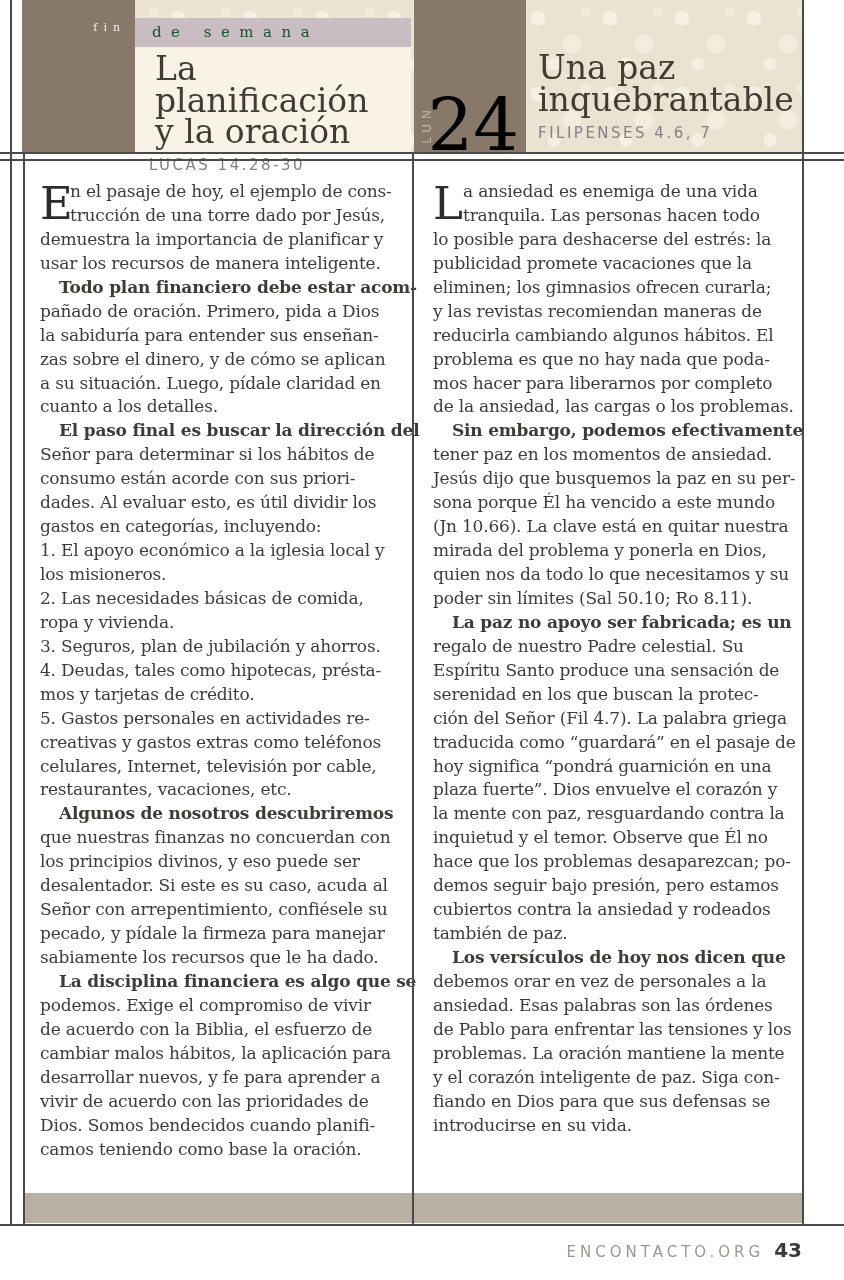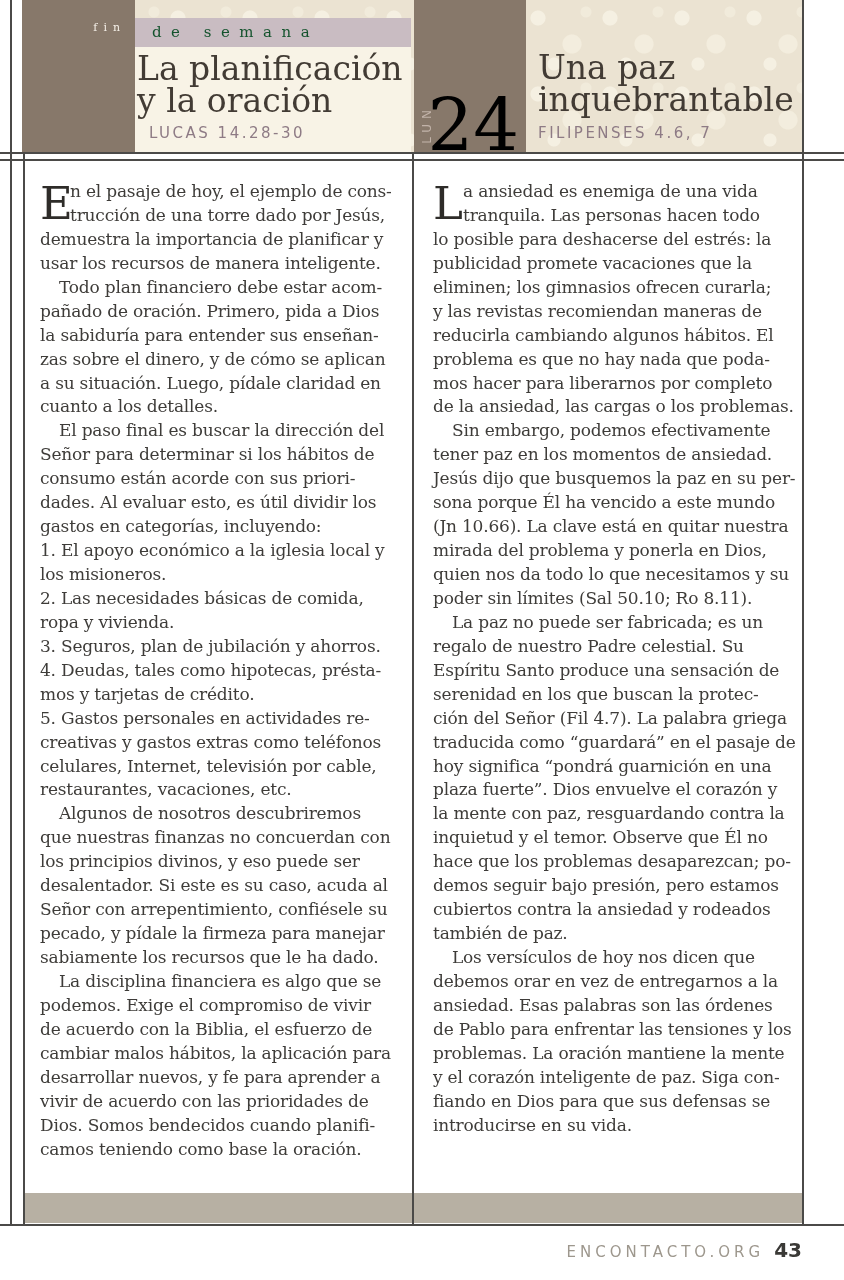--- a/index.html
+++ b/index.html
@@ -16,21 +16,21 @@
       radial-gradient(circle at 60px 12px, #f1ebdb 0 5px, rgba(241,235,219,0) 6px);
     background-size:72px 76px;}
   .brown-band{position:absolute;left:22px;top:0;width:113px;height:153px;background:#87786a;}
   .kicker-fin{position:absolute;right:9px;top:21px;font-size:11px;letter-spacing:6px;
     color:#f7f2ea;font-family:"DejaVu Serif",serif;}
   .mauve-band{position:absolute;left:135px;top:18px;width:276px;height:29px;background:#c9bcc2;}
   .kicker-sem{display:block;padding-left:17px;line-height:29px;font-size:15px;
     letter-spacing:9.5px;color:#14532d;font-family:"DejaVu Serif",serif;}
   .cream-panel{position:absolute;left:135px;top:47px;width:276px;height:106px;background:#f8f3e6;}
   .title{font-size:33px;line-height:31.5px;color:#423b34;font-family:"DejaVu Serif",serif;}
-  .left-title{padding:6px 0 0 2px;}
+  .left-title{padding:6px 0 0 20px;}
   .ref{font-size:15px;letter-spacing:2.5px;color:#8e7b85;font-family:"DejaVu Sans",sans-serif;}
   .left-ref{margin:8px 0 0 14px;}
   .day-box{position:absolute;left:414px;top:0;width:112px;height:153px;background:#87786a;}
   .day-label{position:absolute;left:6px;bottom:9px;writing-mode:vertical-rl;
     transform:rotate(180deg);font-size:12px;letter-spacing:5px;color:#c2b3a9;
     font-family:"DejaVu Sans",sans-serif;}
   .day-num{position:absolute;right:7px;bottom:-9px;font-size:72px;line-height:72px;
     color:#000000;font-family:"DejaVu Serif",serif;}
   .header-right{position:absolute;left:538px;top:52px;}
   .right-ref{margin-top:9px;}
@@ -44,21 +44,21 @@
   .vr-inner-left{left:23px;top:152px;width:1.5px;height:1073px;}
   .vr-mid{left:412px;top:152px;width:1.5px;height:1073px;}
   .vr-right{left:802px;top:0;width:1.5px;height:1225px;}
 
   
   .col{position:absolute;top:180px;z-index:3;}
   .col-left{left:40px;width:368px;}
   .col-right{left:433px;width:370px;}
   .bodyline{height:23.95px;line-height:23.95px;white-space:nowrap;font-size:17px;
     letter-spacing:-0.2px;color:#3e3c39;font-family:"DejaVu Serif",serif;}
-  .bodyline.indent{padding-left:19px;}
+  .bodyline.indent{padding-left:19px;font-weight:bold;}
   .bodyline.offset{padding-left:30px;}
   .dropcap{position:absolute;left:0;top:1px;font-size:45px;line-height:45px;
     color:#2e2c29;font-family:"DejaVu Serif",serif;}
 
   
   .footer-band{position:absolute;left:24px;top:1193px;width:778px;height:30px;background:#b7b0a3;}
   .footer-line{position:absolute;right:42px;top:1238px;text-align:right;z-index:3;}
   .footer-site{font-size:15px;letter-spacing:4px;color:#9d978d;font-family:"DejaVu Sans",sans-serif;}
   .footer-page{font-size:20px;font-weight:bold;color:#3a3936;margin-left:10px;
     font-family:"DejaVu Sans",sans-serif;}
@@ -168,36 +168,36 @@
         <div class="bodyline">mos hacer para liberarnos por completo</div>
         <div class="bodyline">de la ansiedad, las cargas o los problemas.</div>
         <div class="bodyline indent">Sin embargo, podemos efectivamente</div>
         <div class="bodyline">tener paz en los momentos de ansiedad.</div>
         <div class="bodyline">Jesús dijo que busquemos la paz en su per-</div>
         <div class="bodyline">sona porque Él ha vencido a este mundo</div>
         <div class="bodyline">(Jn 10.66). La clave está en quitar nuestra</div>
         <div class="bodyline">mirada del problema y ponerla en Dios,</div>
         <div class="bodyline">quien nos da todo lo que necesitamos y su</div>
         <div class="bodyline">poder sin límites (Sal 50.10; Ro 8.11).</div>
-        <div class="bodyline indent">La paz no puede ser fabricada; es un</div>
+        <div class="bodyline indent">La paz no apoyo ser fabricada; es un</div>
         <div class="bodyline">regalo de nuestro Padre celestial. Su</div>
         <div class="bodyline">Espíritu Santo produce una sensación de</div>
         <div class="bodyline">serenidad en los que buscan la protec-</div>
         <div class="bodyline">ción del Señor (Fil 4.7). La palabra griega</div>
         <div class="bodyline">traducida como “guardará” en el pasaje de</div>
         <div class="bodyline">hoy significa “pondrá guarnición en una</div>
         <div class="bodyline">plaza fuerte”. Dios envuelve el corazón y</div>
         <div class="bodyline">la mente con paz, resguardando contra la</div>
         <div class="bodyline">inquietud y el temor. Observe que Él no</div>
         <div class="bodyline">hace que los problemas desaparezcan; po-</div>
         <div class="bodyline">demos seguir bajo presión, pero estamos</div>
         <div class="bodyline">cubiertos contra la ansiedad y rodeados</div>
         <div class="bodyline">también de paz.</div>
         <div class="bodyline indent">Los versículos de hoy nos dicen que</div>
-        <div class="bodyline">debemos orar en vez de entregarnos a la</div>
+        <div class="bodyline">debemos orar en vez de personales a la</div>
         <div class="bodyline">ansiedad. Esas palabras son las órdenes</div>
         <div class="bodyline">de Pablo para enfrentar las tensiones y los</div>
         <div class="bodyline">problemas. La oración mantiene la mente</div>
         <div class="bodyline">y el corazón inteligente de paz. Siga con-</div>
         <div class="bodyline">fiando en Dios para que sus defensas se</div>
         <div class="bodyline">introducirse en su vida.</div>
       </div>
   </div>
 
   <div class="footer-band"></div>

